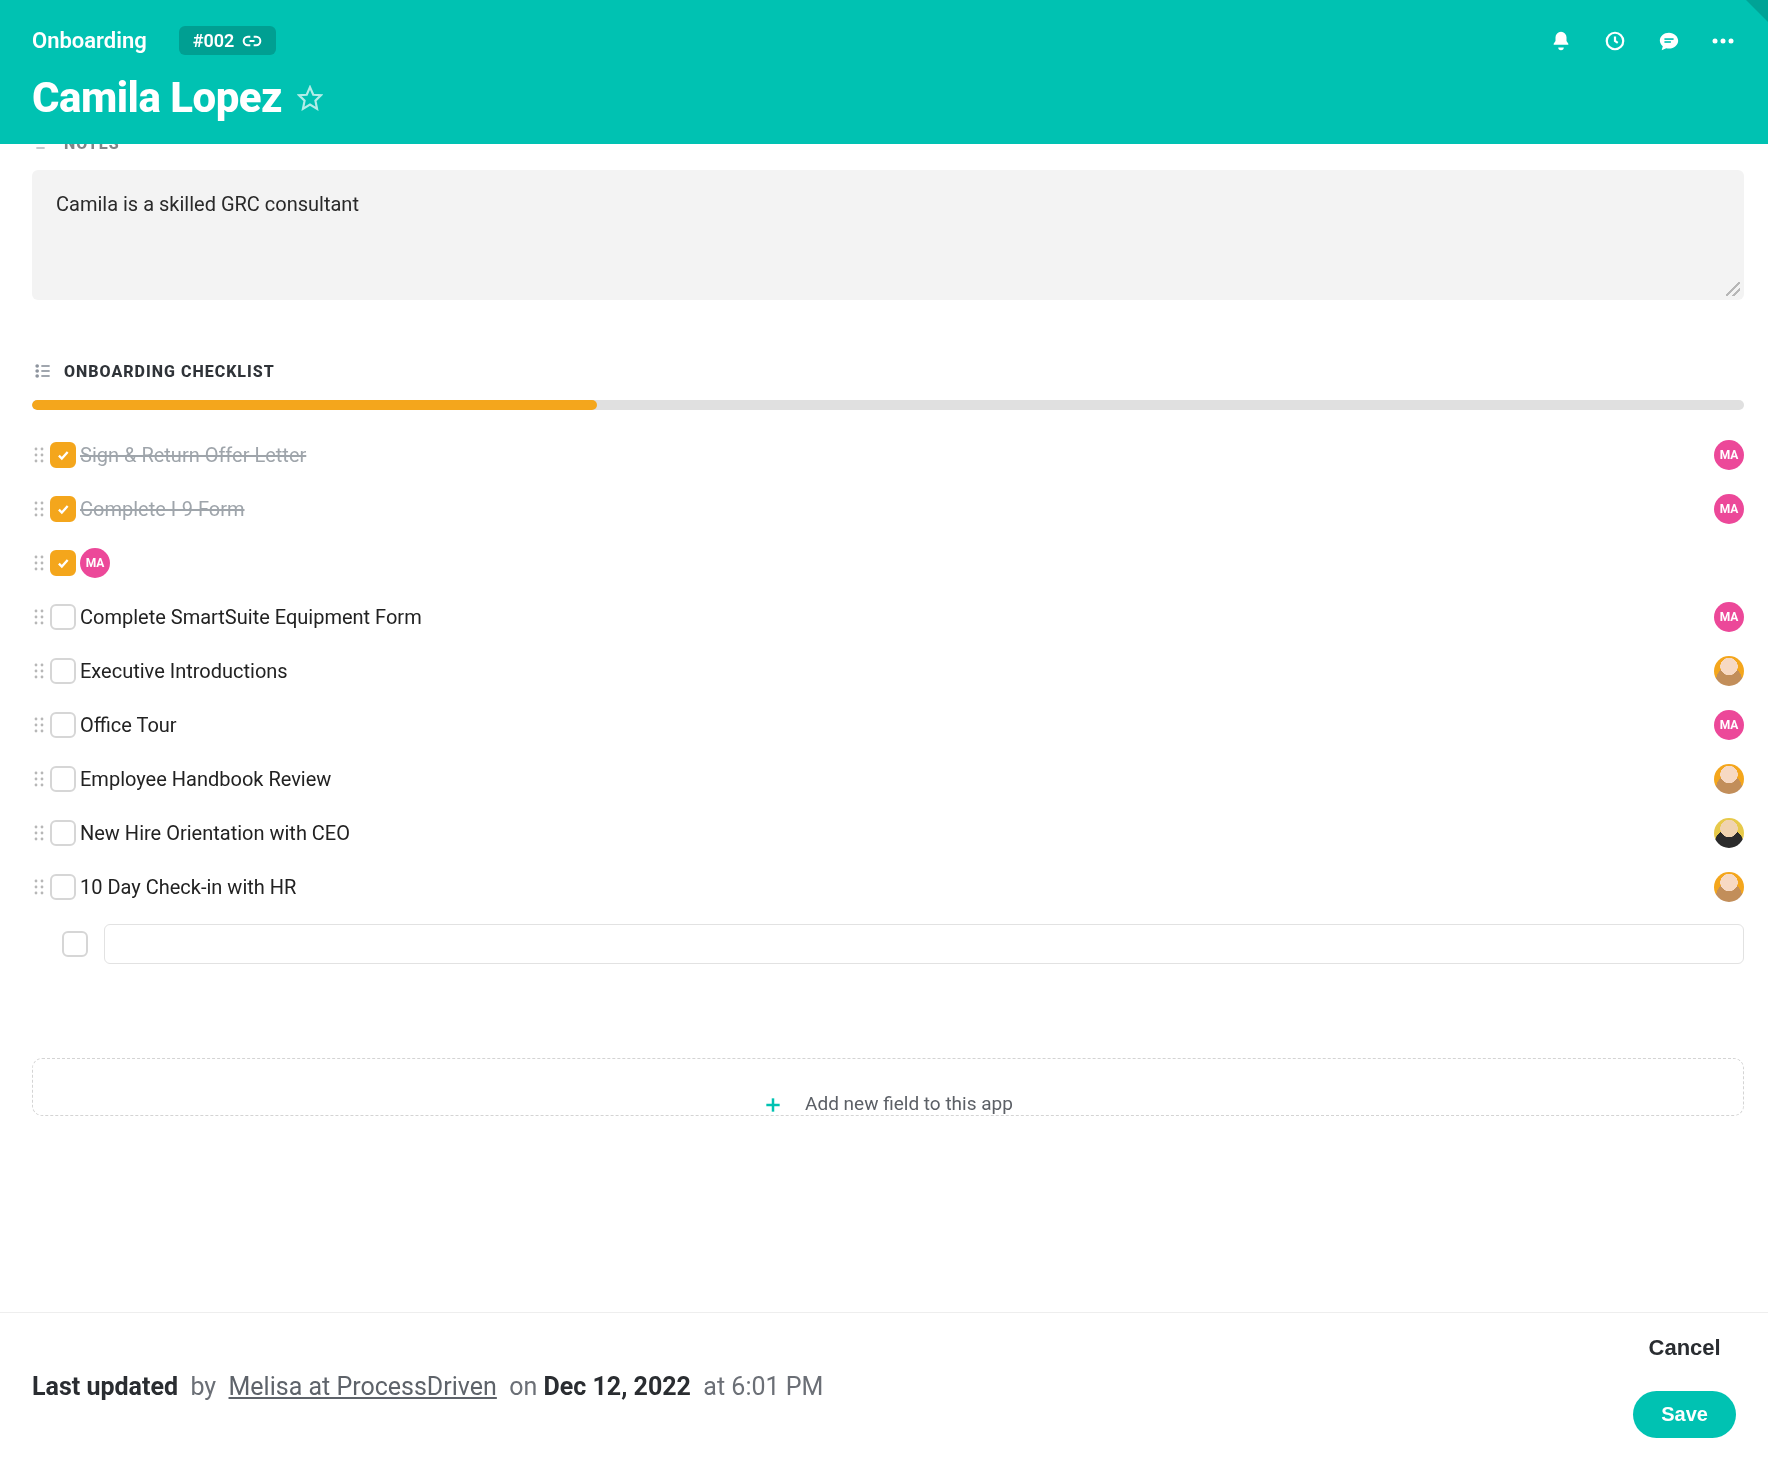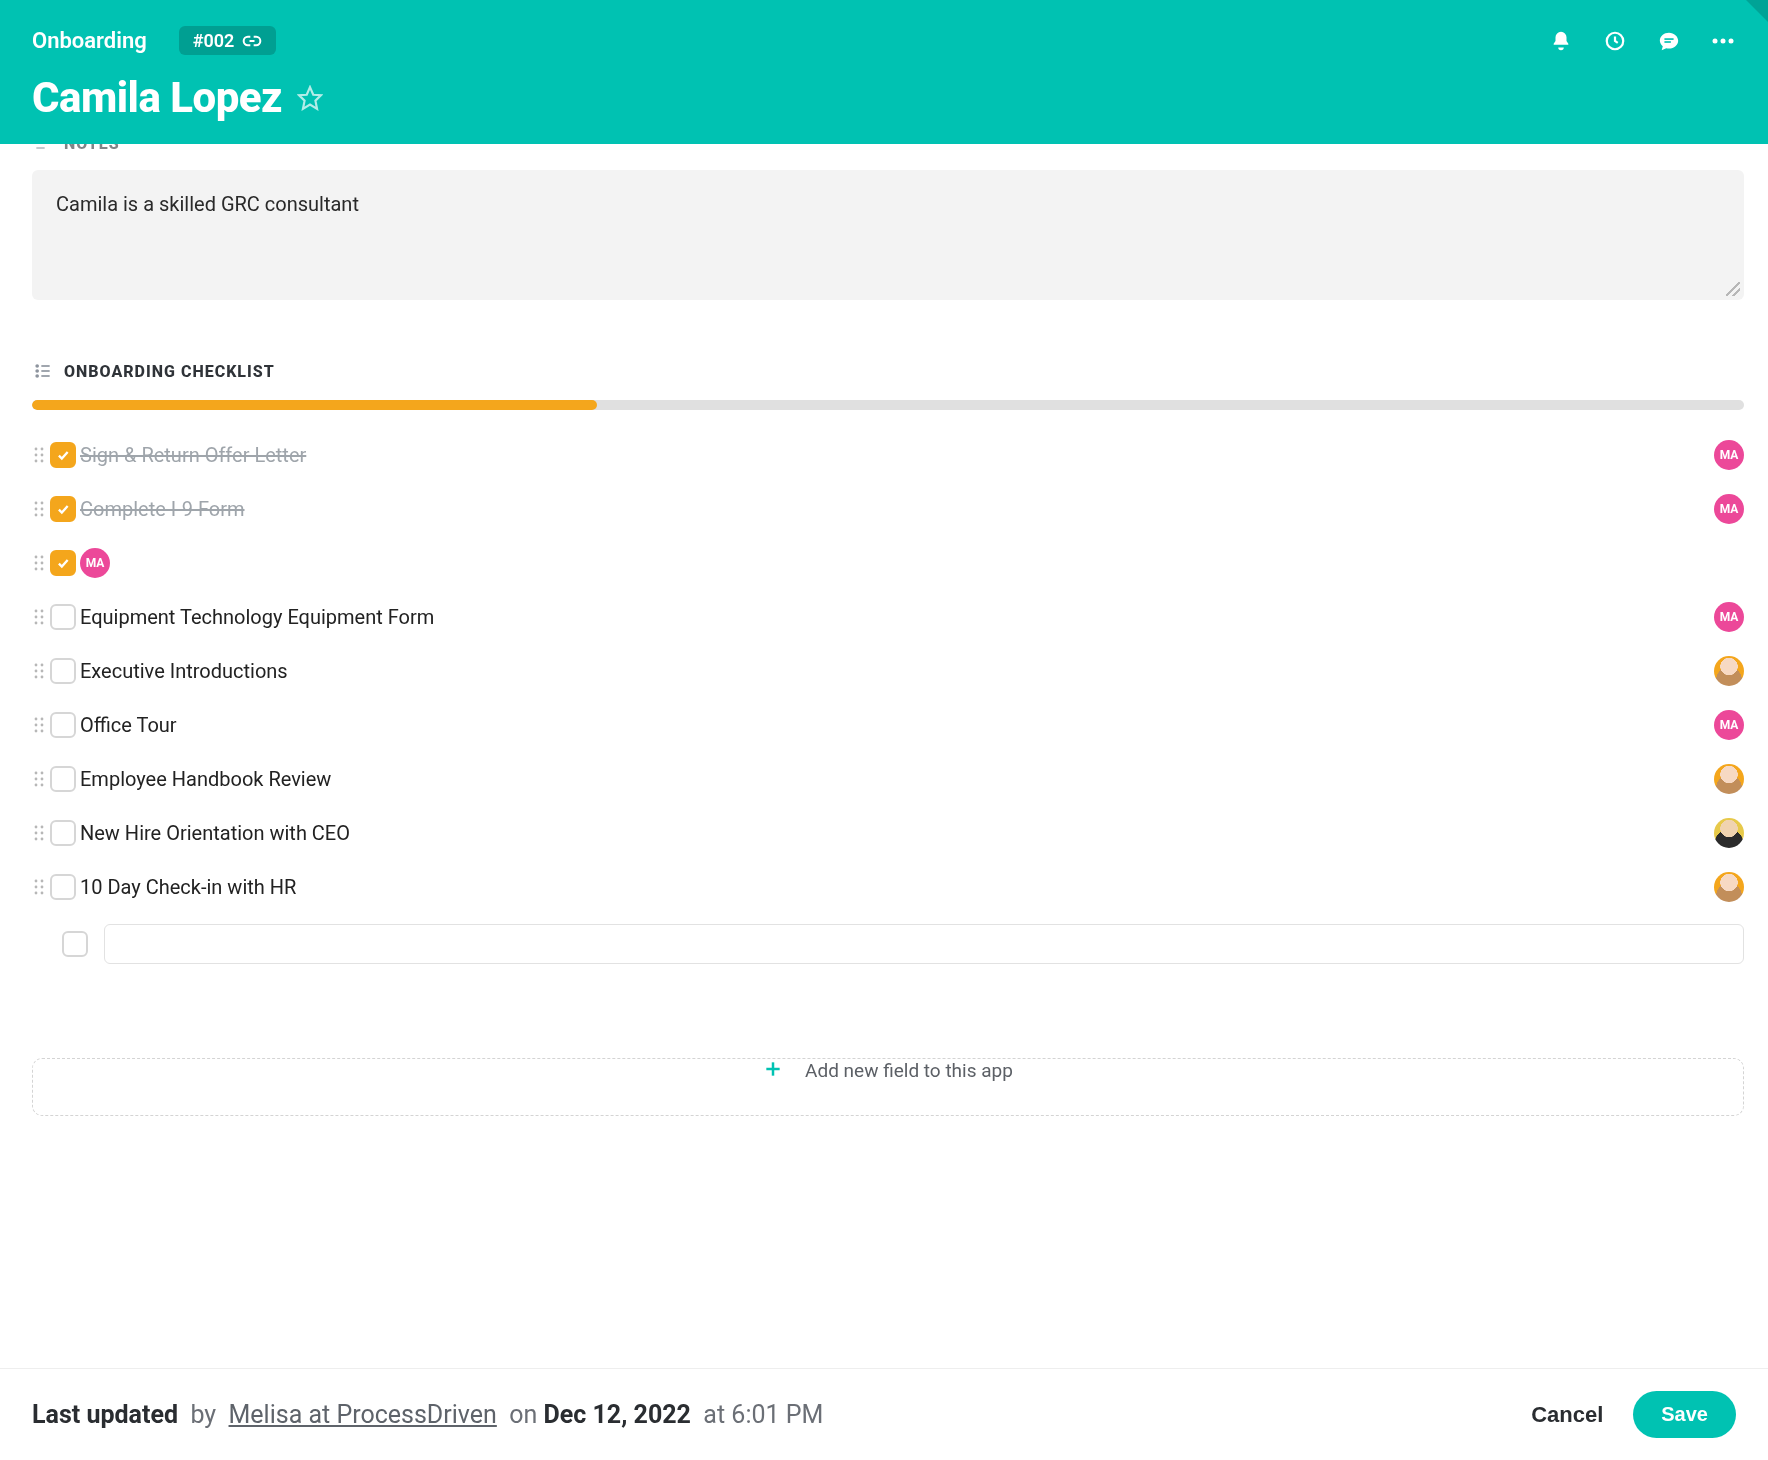--- a/index.html
+++ b/index.html
@@ -45,29 +45,29 @@
   .item-label { flex: 1; font-size: 20px; color: #222; }
   .item-row.done .item-label { color: #9fa5ab; text-decoration: line-through; }
   .assignee { width: 30px; height: 30px; border-radius: 50%; background: #ec4899; color: #fff; display: inline-flex; align-items: center; justify-content: center; font-size: 12px; font-weight: 700; overflow: hidden; flex-shrink: 0; }
   .assignee.photo1 { background: radial-gradient(circle at 50% 35%, #f7d9c3 0 35%, transparent 36%), radial-gradient(circle at 50% 80%, #c28e5a 0 45%, transparent 46%), #f4a61c; }
   .assignee.photo2 { background: radial-gradient(circle at 50% 35%, #f0d3b0 0 35%, transparent 36%), radial-gradient(circle at 50% 85%, #2b2b2b 0 48%, transparent 49%), #e7c94a; }
 
   .new-item-row { display: flex; align-items: center; height: 48px; gap: 16px; margin-top: 6px; }
   .new-item-row .spacer { width: 14px; }
   .new-input { flex: 1; height: 40px; border: 1px solid #e2e2e2; border-radius: 6px; padding: 0 12px; font-size: 18px; outline: none; }
 
-  .add-field { margin-top: 90px; border: 1px dashed #d4d4d4; border-radius: 10px; height: 58px; display: flex; align-items: flex-start; justify-content: center; gap: 22px; color: #5c6066; font-size: 19px; cursor: pointer; }
+  .add-field { margin-top: 90px; border: 1px dashed #d4d4d4; border-radius: 10px; height: 58px; display: flex; align-items: flex-end; justify-content: center; gap: 22px; color: #5c6066; font-size: 19px; cursor: pointer; }
   .add-field svg { color: #00c2b2; }
 
   
   .footer { border-top: 1px solid #eee; padding: 22px 32px; display: flex; align-items: center; justify-content: space-between; }
   .meta { font-size: 25px; color: #6b6f76; }
   .meta .strong { color: #2a2d31; font-weight: 700; }
   .meta .underline { color: #5e636a; text-decoration: underline; }
-  .footer-actions { display: flex; align-items: center; gap: 30px; }
+  .footer-actions { display: flex; align-items: center; gap: 30px; flex-direction: column; }
   .btn-cancel { font-size: 22px; font-weight: 600; color: #2a2d31; background: none; border: none; cursor: pointer; }
   .btn-save { font-size: 20px; font-weight: 700; color: #fff; background: #00c2b2; border: none; border-radius: 999px; padding: 12px 28px; cursor: pointer; }
 </style>
 </head>
 <body>
 
 <div class="header">
   <div class="corner-fold"></div>
   <div class="header-top">
     <div class="breadcrumb-row">
@@ -215,21 +215,21 @@
             <svg width="10" height="18" viewBox="0 0 10 18" fill="#b7b7b7">
               <circle cx="2" cy="3" r="1.4"></circle>
               <circle cx="8" cy="3" r="1.4"></circle>
               <circle cx="2" cy="9" r="1.4"></circle>
               <circle cx="8" cy="9" r="1.4"></circle>
               <circle cx="2" cy="15" r="1.4"></circle>
               <circle cx="8" cy="15" r="1.4"></circle>
             </svg>
           </span>
           <span class="chk"></span>
-          <span class="item-label">Equipment Technology Equipment Form</span>
+          <span class="item-label">Complete SmartSuite Equipment Form</span>
           <span class="assignee">MA</span>
         </div>
         <div class="item-row">
           <span class="drag-handle">
             <svg width="10" height="18" viewBox="0 0 10 18" fill="#b7b7b7">
               <circle cx="2" cy="3" r="1.4"></circle>
               <circle cx="8" cy="3" r="1.4"></circle>
               <circle cx="2" cy="9" r="1.4"></circle>
               <circle cx="8" cy="9" r="1.4"></circle>
               <circle cx="2" cy="15" r="1.4"></circle>

